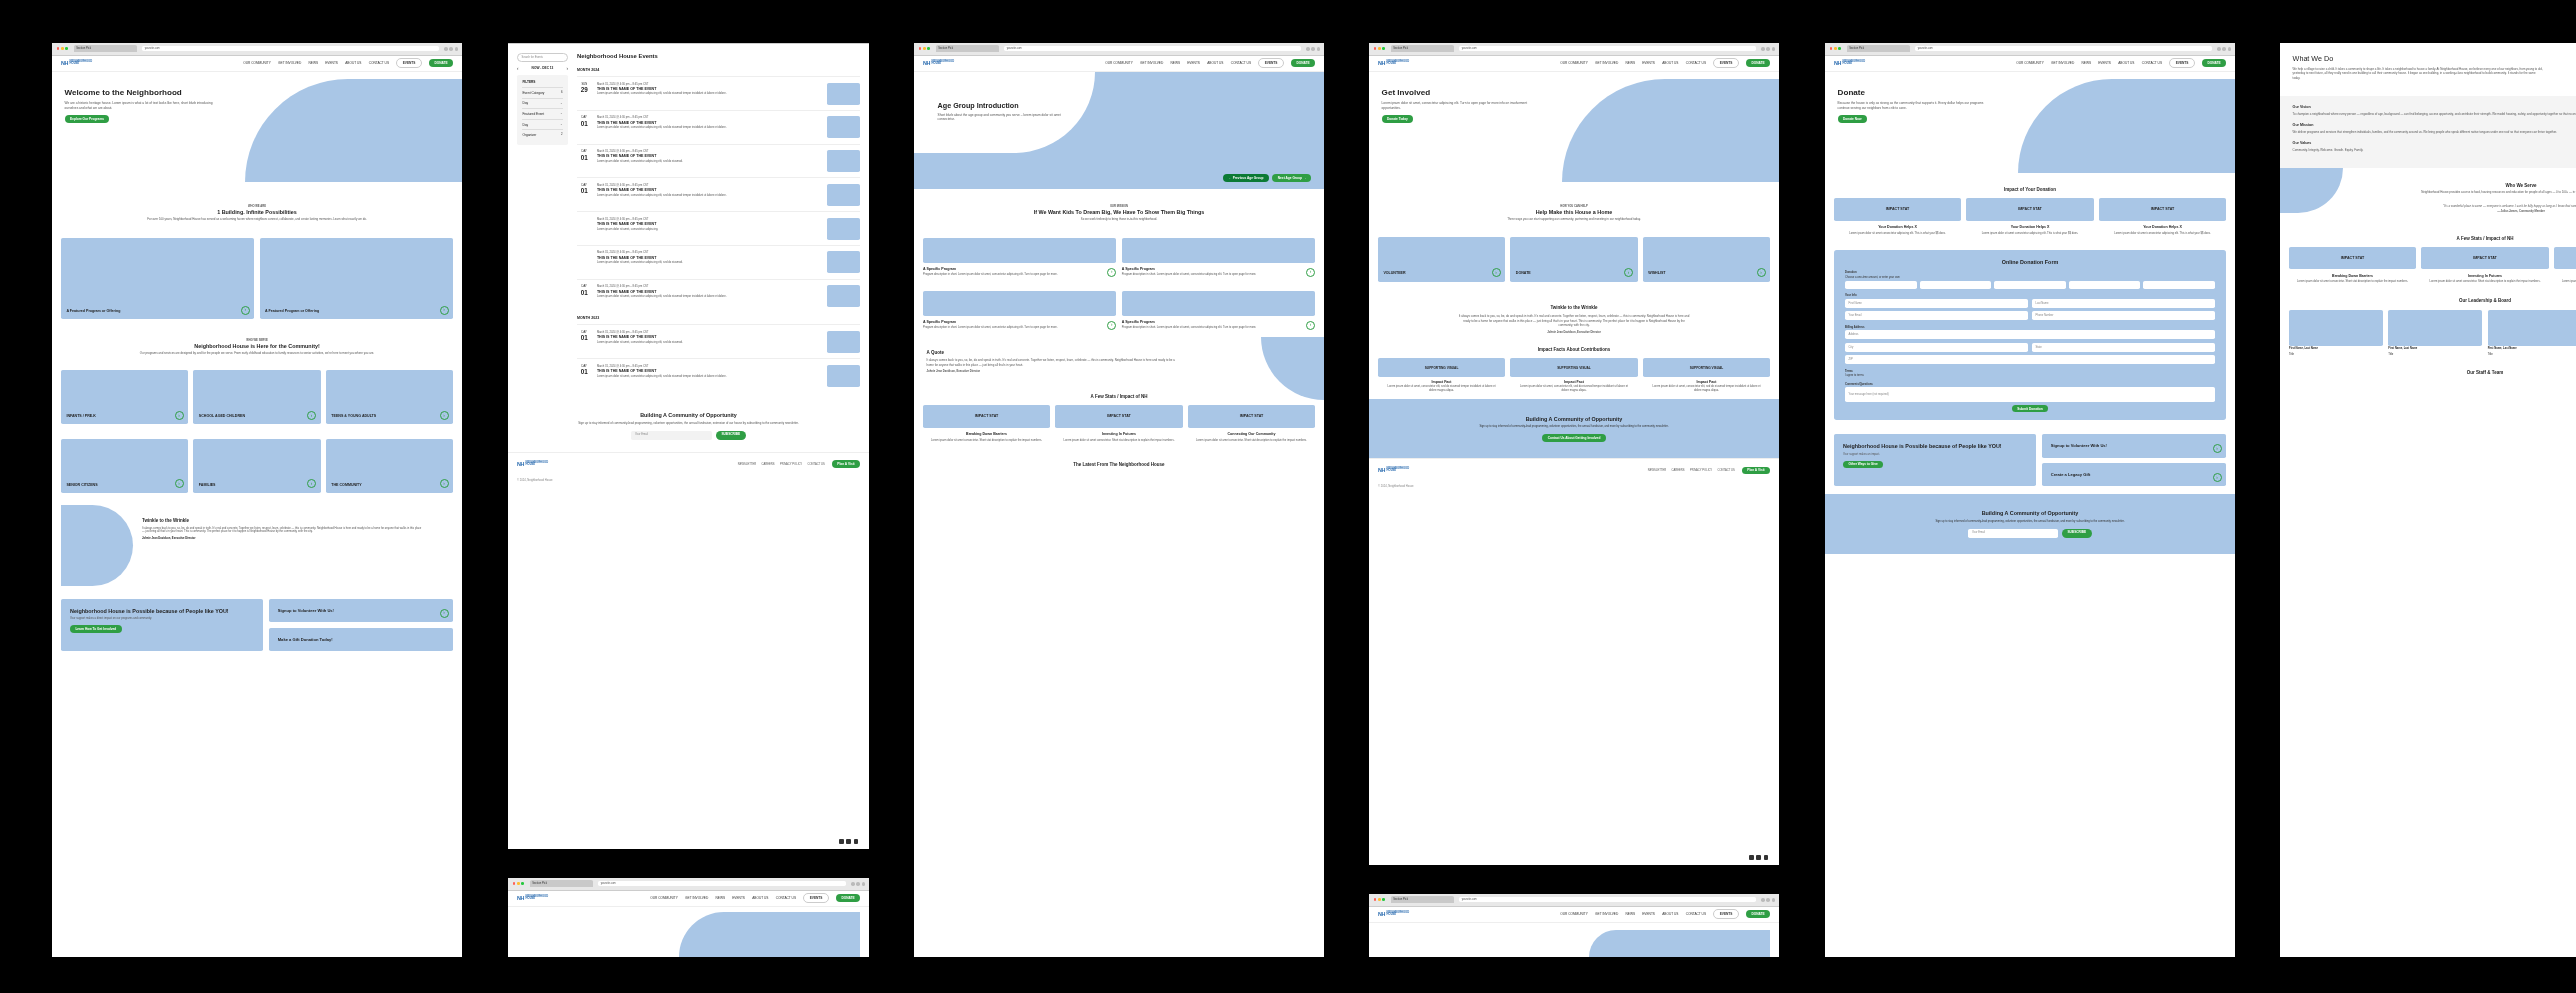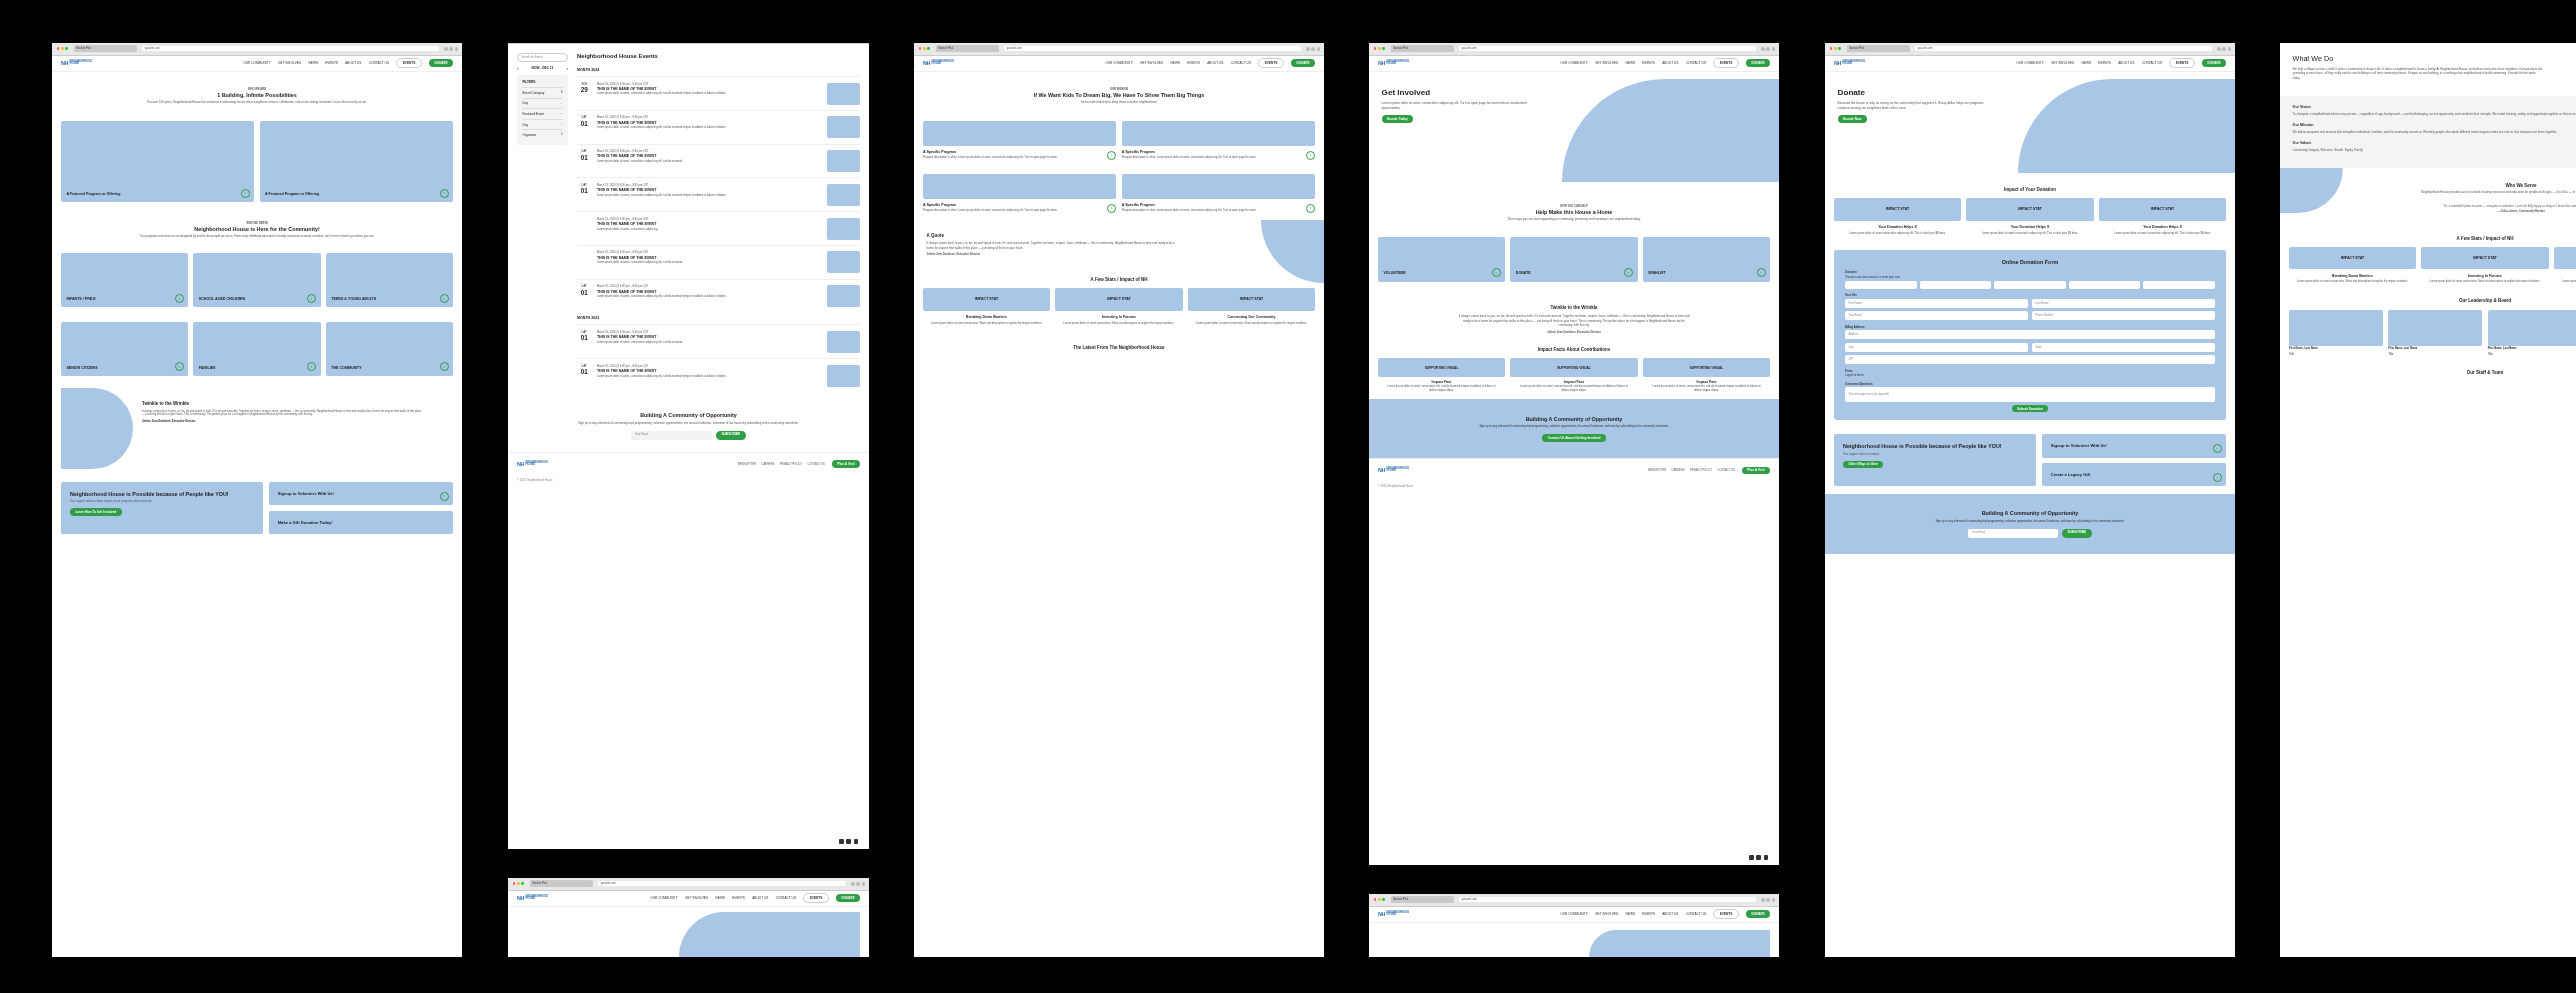--- a/index.html
+++ b/index.html
@@ -175,20 +175,26 @@
       <span class="nav-link">OUR COMMUNITY</span>
       <span class="nav-link">GET INVOLVED</span>
       <span class="nav-link">NEWS</span>
       <span class="nav-link">EVENTS</span>
       <span class="nav-link">ABOUT US</span>
       <span class="nav-link">CONTACT US</span>
       <span class="pill outline">EVENTS</span>
       <span class="pill green">DONATE</span>
     </div>
   </div>
+  <div class="hero" style="height:117px;">
+    <div class="shape" style="right:0;top:7.2px;width:217px;height:103px;border-radius:902px 0 0 0;"></div>
+    <div class="title" style="max-width:45%;">Welcome to the Neighborhood</div>
+    <div class="sub" style="max-width:40%;">We are a historic heritage house. Lorem ipsum is what a lot of text looks like here, short blurb introducing ourselves and what we are about.</div>
+    <div class="pill green" style="display:inline-block;margin-top:5.4px;">Explore Our Programs</div>
+  </div>
   <div class="section center" style="padding:16.3px 27px 9px;">
     <div class="tiny heavy">WHO WE ARE</div>
     <div class="h2">1 Building. Infinite Possibilities</div>
     <div class="blurb">For over 100 years, Neighborhood House has served as a welcoming haven where neighbors connect, collaborate, and create lasting memories. Learn what exactly we do.</div>
   </div>
   <div class="section row">
     <div class="card" style="flex:1;height:81px;">
       <div class="label">A Featured Program or Offering</div>
       <div class="circ-btn">›</div>
     </div>
@@ -503,20 +509,31 @@
         </div>
     <div class="nav-links">
       <span class="nav-link">OUR COMMUNITY</span>
       <span class="nav-link">GET INVOLVED</span>
       <span class="nav-link">NEWS</span>
       <span class="nav-link">EVENTS</span>
       <span class="nav-link">ABOUT US</span>
       <span class="nav-link">CONTACT US</span>
       <span class="pill outline">EVENTS</span>
       <span class="pill green">DONATE</span>
+    </div>
+  </div>
+  <div class="hero bg-blue" style="height:117px;">
+    <div style="position:absolute;left:0;top:0;width:181px;height:81px;background:#fff;border-radius:0 0 902px 0;"></div>
+    <div style="position:relative;padding:12.6px 0 0 11px;">
+      <div class="title" style="max-width:40%;font-size:7.2px;">Age Group Introduction</div>
+      <div class="sub" style="max-width:36%;">Short blurb about the age group and community you serve – lorem ipsum dolor sit amet consectetur.</div>
+    </div>
+    <div style="position:absolute;bottom:7.2px;right:12.6px;display:flex;gap:3.6px;">
+      <div class="pill green" style="background:#0b7a34;">← Previous Age Group</div>
+      <div class="pill green">Next Age Group →</div>
     </div>
   </div>
   <div class="section center" style="padding:16.3px 36px 9px;">
     <div class="tiny heavy">OUR MISSION</div>
     <div class="h2">If We Want Kids To Dream Big, We Have To Show Them Big Things</div>
     <div class="blurb">So we work tirelessly to bring those in-to-this neighborhood.</div>
   </div>
   <div class="section row">
     <div class="prog-card">
           <div class="img"></div>

